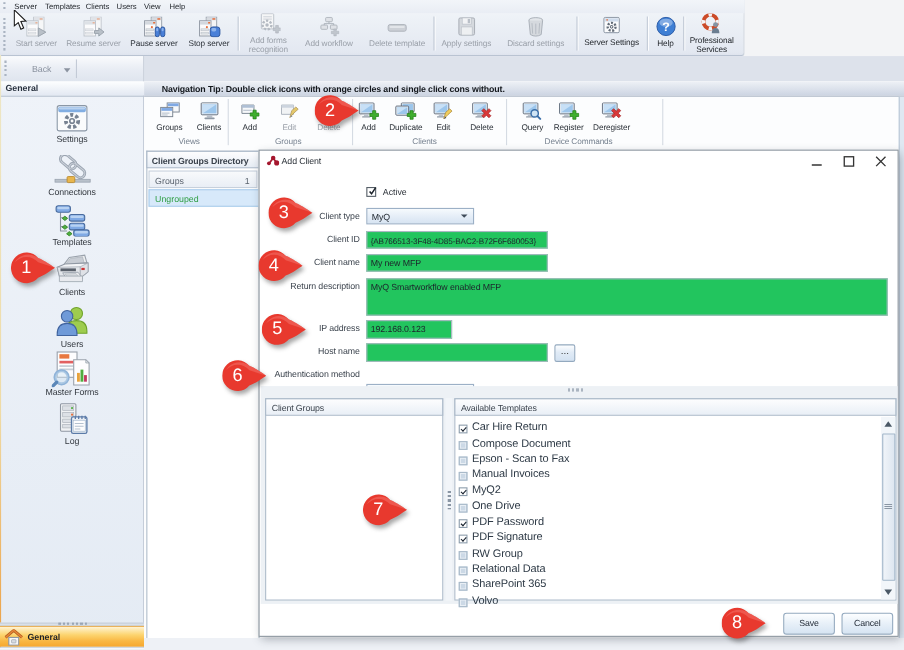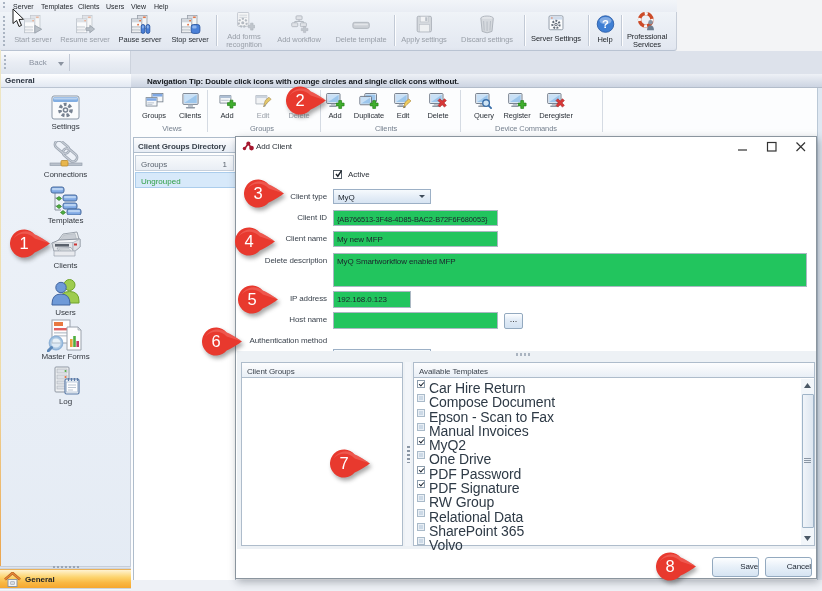--- a/index.html
+++ b/index.html
@@ -12,25 +12,25 @@
 .mi{position:absolute;top:2.5px;font-size:7px;color:#1d2126}
 .glabel{position:absolute;top:124px;font-size:7.5px;color:#76818f;text-align:center;letter-spacing:-0.1px}
 .gsep{position:absolute;top:90px;height:42px;width:1px;background:#d5dbe3}
 .t2{position:absolute;top:93px;text-align:center;font-size:7.5px;letter-spacing:-0.1px;line-height:8px;white-space:nowrap}
 .t2 svg{display:block;margin:0 auto 3px}
 .lbl{position:absolute;font-size:8px;color:#3c444e;text-align:right;letter-spacing:-0.1px;white-space:nowrap}
 .inp{position:absolute;border:1px solid #abb8c3;background:#22c55e;font-size:8px;color:#1c232b;padding:3px 3px;font-family:"Liberation Sans",sans-serif;letter-spacing:-0.1px;white-space:nowrap;overflow:hidden}
 .cmb{position:absolute;border:1px solid #9cb0c6;background:linear-gradient(180deg,#f6fafd,#e7eff8 45%,#d7e4f2);font-size:8px;color:#1c232b;padding:3px 4px;letter-spacing:-0.1px}
 .cmb .ar{position:absolute;right:5px;top:6px;width:0;height:0;border-left:3px solid transparent;border-right:3px solid transparent;border-top:3.5px solid #3e4b59}
 .phead{position:absolute;height:16px;background:linear-gradient(180deg,#fdfdfe,#e9eff6);border:1px solid #aebccb;font-size:8px;color:#3c444e;padding:4px 5px;letter-spacing:-0.1px}
-.btn{position:absolute;width:47px;height:20px;border:1px solid #93a9bf;border-radius:3px;background:linear-gradient(180deg,#fdfeff,#e9f1f9 45%,#d6e4f2);font-size:8px;color:#1c2430;text-align:right;line-height:18px;letter-spacing:-0.1px}
+.btn{position:absolute;width:47px;height:20px;border:1px solid #93a9bf;border-radius:3px;background:linear-gradient(180deg,#fdfeff,#e9f1f9 45%,#d6e4f2);font-size:8px;color:#1c2430;text-align:center;line-height:18px;letter-spacing:-0.1px}
 .co{position:absolute;width:42px;height:29px;filter:drop-shadow(2px 3px 2px rgba(60,60,60,0.45))}
 .co svg{position:absolute;left:0;top:0}
 .co .n{position:absolute;left:0;top:5px;width:28px;text-align:center;color:#fff;font-size:16.5px;font-weight:400}
-.li{height:14.3px;display:flex;align-items:flex-start;font-size:14px;color:#2e3a46;letter-spacing:-0.1px}
+.li{height:14.3px;display:flex;align-items:flex-end;font-size:10px;color:#2e3a46;letter-spacing:-0.1px}
 .cbu{width:8px;height:8px;margin:0 4px 0 3px;background:#ccd9e6;border:1px solid #a9bac9;box-shadow:inset 0 0 0 1px #e9eff5;flex:none}
 .cbc{width:8px;height:8px;margin:0 4px 0 3px;background:#fff;border:1px solid #8d9dac;flex:none;position:relative}
 .cbc:after{content:"";position:absolute;left:1px;top:1px;width:4.4px;height:2.2px;border-left:1.4px solid #1b2430;border-bottom:1.4px solid #1b2430;transform:rotate(-48deg)}
 .sic{position:absolute;left:0;width:131px;text-align:center;color:#33383f;font-size:8px;letter-spacing:-0.1px}
 </style></head>
 <body>
 
 <div class="ab" style="left:0;top:0;width:677px;height:51px;background:linear-gradient(180deg,#f7f9fc,#eef2f7 30%,#e3e8f1 95%,#dfe4ee);border-bottom:1px solid #b9c3d2;border-right:1px solid #c6cdd8;border-radius:0 0 3px 0"></div>
 <div class="ab" style="left:0;top:0;width:677px;height:12px;background:linear-gradient(180deg,#f2f5f9,#e9edf4)"></div>
 <div class="grip" style="left:3px;top:2px;height:8px"></div>
@@ -441,21 +441,21 @@
  <svg class="ab" style="left:97.5px;top:32px" width="9" height="10">
       <path d="M2 5 L3.8 7.2 L7.5 1.6" fill="none" stroke="#1c232b" stroke-width="1.4"></path>
     </svg>
  <div class="ab" style="left:112px;top:33px;font-size:8px;color:#2b3138">Active</div>
  <div class="lbl" style="left:0;top:55px;width:91px">Client type</div>
  <div class="cmb" style="left:97px;top:52px;width:98px;height:15px">MyQ<span class="ar" style="top:5px"></span></div>
  <div class="lbl" style="left:0;top:76px;width:91px">Client ID</div>
  <div class="inp" style="left:97px;top:73px;width:165px;height:16px;padding-top:3.5px;font-size:7.4px">{AB766513-3F48-4D85-BAC2-B72F6F680053}</div>
  <div class="lbl" style="left:0;top:97px;width:91px">Client name</div>
  <div class="inp" style="left:97px;top:94px;width:165px;height:16px">My new MFP</div>
- <div class="lbl" style="left:0;top:119px;width:91px">Delete description</div>
+ <div class="lbl" style="left:0;top:119px;width:91px">Return description</div>
  <div class="inp" style="left:97px;top:116px;width:474px;height:34px">MyQ Smartworkflow enabled MFP</div>
  <div class="lbl" style="left:0;top:157px;width:91px">IP address</div>
  <div class="inp" style="left:97px;top:154px;width:78px;height:17px;padding-top:3px">192.168.0.123</div>
  <div class="lbl" style="left:0;top:178px;width:91px">Host name</div>
  <div class="inp" style="left:97px;top:175px;width:165px;height:17px"></div>
  <div class="ab" style="left:268px;top:176px;width:19px;height:16px;border:1px solid #93a9bf;border-radius:2px;background:linear-gradient(180deg,#fdfeff,#e1ebf6 45%,#d3e2f2);text-align:center;line-height:11px;color:#333;font-size:9px">...</div>
  <div class="lbl" style="left:0;top:199px;width:91px">Authentication method</div>
  <div class="cmb" style="left:97px;top:212px;width:98px;height:15px">None<span class="ar" style="top:5px"></span></div>
 
  <div class="ab" style="left:1px;top:214px;width:579px;height:198px;background:#edf1f5"></div>

